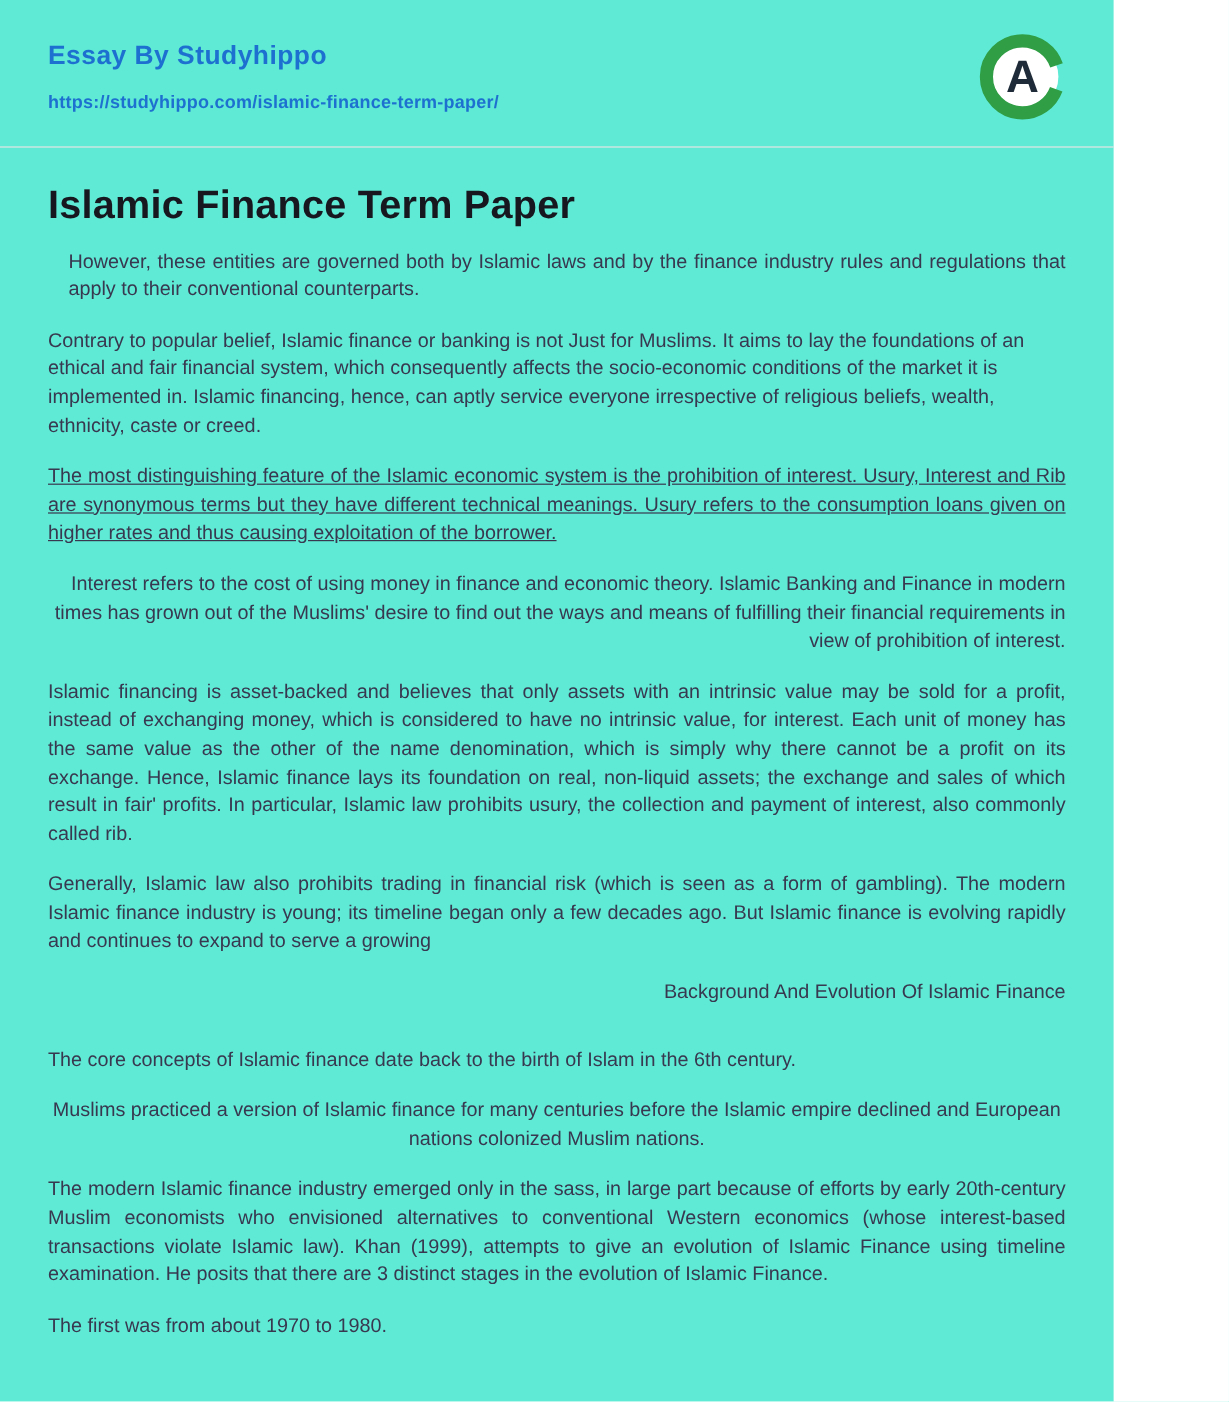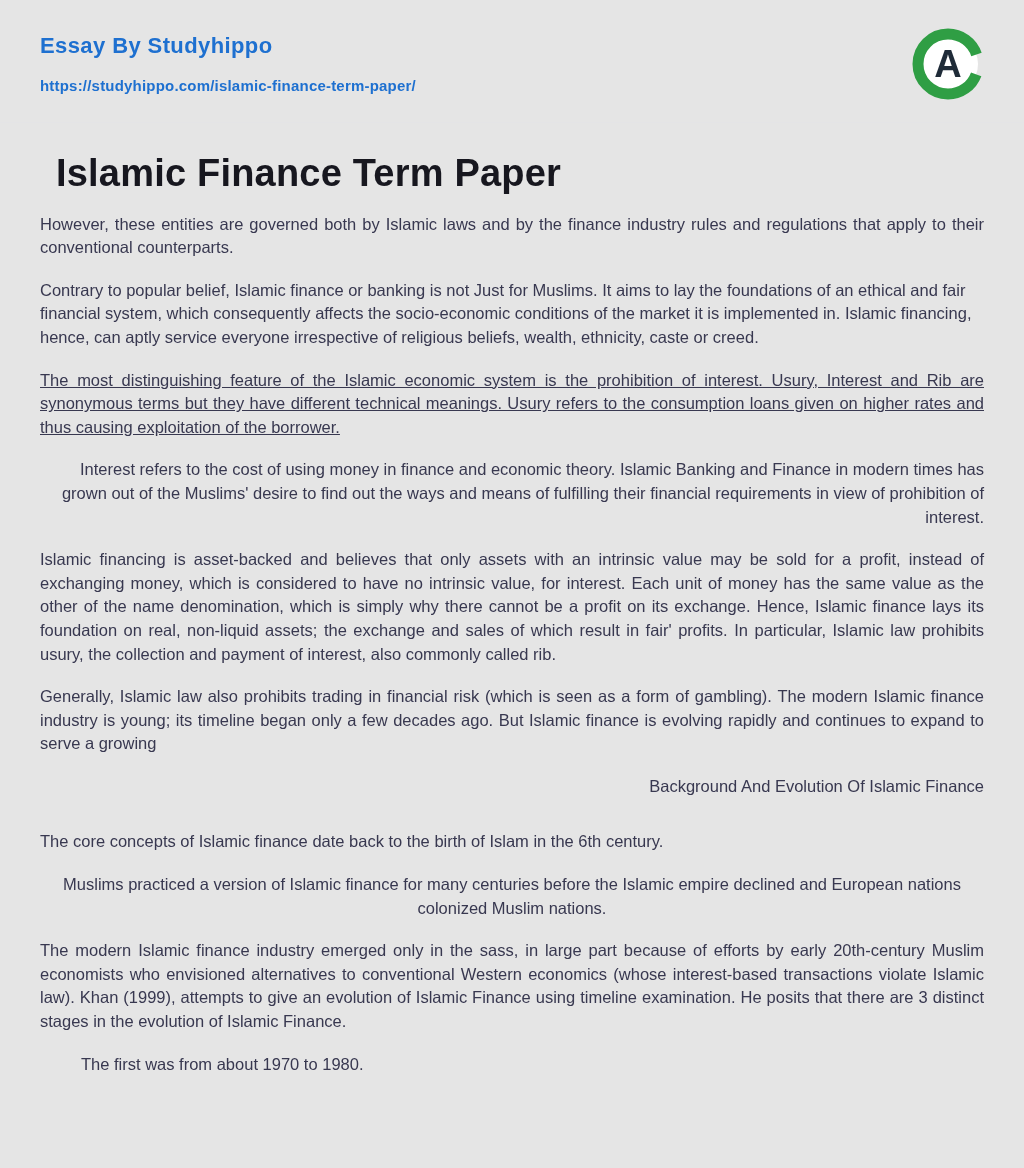--- a/index.html
+++ b/index.html
@@ -11,21 +11,21 @@
     --logo-letter-color:#1f2b38;
   }
   *{box-sizing:border-box;}
   html,body{margin:0;padding:0;background:#ffffff;}
   body{
     width:1024px;
     min-height:1168px;
     font-family:"Liberation Sans", sans-serif;
     color:var(--body-text);
   }
-  .page{width:1024px;min-height:1168px;background:#e5e5e5;}
+  .page{width:928px;min-height:1168px;background:#5eead4;}
   .header{
     display:flex;
     justify-content:space-between;
     align-items:center;
     padding:28px 40px 22px 40px;
   }
   .site-title{
     color:var(--accent-blue);
     font-size:22px;
     font-weight:bold;
@@ -37,25 +37,25 @@
     font-size:15px;
     text-decoration:none;
     letter-spacing:0.2px;
     display:inline-block;
     font-weight:bold;
   }
   .logo{width:72px;height:72px;flex:0 0 auto;cursor:pointer;}
   .divider{border-top:1px solid var(--divider);width:100%;}
   .content{padding:16px 40px 40px 40px;}
   .title{
-    font-size:38px;
+    font-size:33px;
     line-height:1.2;
     color:var(--title-text);
     font-weight:bold;
-    margin:12px 0 16px 16px;
+    margin:12px 0 16px 0;
     letter-spacing:0.2px;
   }
   .para{
     font-size:16.5px;
     line-height:1.43;
     margin:0 0 19px 0;
     color:var(--body-text);
   }
   .para:last-child{margin-bottom:0;}
 </style>
@@ -75,27 +75,27 @@
         <text x="36" y="49" text-anchor="middle" font-size="38" font-weight="bold" font-family="Liberation Sans, sans-serif" fill="#1f2b38">A</text>
       </svg>
     </div>
   </header>
 
   <div class="divider"></div>
 
   <main class="content">
     <h1 class="title">Islamic Finance Term Paper</h1>
     <div id="paragraphs">
-        <p class="para" style="text-align: justify;">However, these entities are governed both by Islamic laws and by the finance industry rules and regulations that apply to their conventional counterparts.</p>
+        <p class="para" style="text-align: justify; margin-left: 17px;">However, these entities are governed both by Islamic laws and by the finance industry rules and regulations that apply to their conventional counterparts.</p>
         <p class="para" style="text-align: left;">Contrary to popular belief, Islamic finance or banking is not Just for Muslims. It aims to lay the foundations of an ethical and fair financial system, which consequently affects the socio-economic conditions of the market it is implemented in. Islamic financing, hence, can aptly service everyone irrespective of religious beliefs, wealth, ethnicity, caste or creed.</p>
         <p class="para" style="text-align: justify; text-decoration: underline;">The most distinguishing feature of the Islamic economic system is the prohibition of interest. Usury, Interest and Rib are synonymous terms but they have different technical meanings. Usury refers to the consumption loans given on higher rates and thus causing exploitation of the borrower.</p>
         <p class="para" style="text-align: right;">Interest refers to the cost of using money in finance and economic theory. Islamic Banking and Finance in modern times has grown out of the Muslims' desire to find out the ways and means of fulfilling their financial requirements in view of prohibition of interest.</p>
         <p class="para" style="text-align: justify;">Islamic financing is asset-backed and believes that only assets with an intrinsic value may be sold for a profit, instead of exchanging money, which is considered to have no intrinsic value, for interest. Each unit of money has the same value as the other of the name denomination, which is simply why there cannot be a profit on its exchange. Hence, Islamic finance lays its foundation on real, non-liquid assets; the exchange and sales of which result in fair' profits. In particular, Islamic law prohibits usury, the collection and payment of interest, also commonly called rib.</p>
         <p class="para" style="text-align: justify;">Generally, Islamic law also prohibits trading in financial risk (which is seen as a form of gambling). The modern Islamic finance industry is young; its timeline began only a few decades ago. But Islamic finance is evolving rapidly and continues to expand to serve a growing</p>
         <p class="para" style="text-align: right;">Background And Evolution Of Islamic Finance</p>
         <p class="para" style="text-align: left; margin-top: 32px;">The core concepts of Islamic finance date back to the birth of Islam in the 6th century.</p>
         <p class="para" style="text-align: center;">Muslims practiced a version of Islamic finance for many centuries before the Islamic empire declined and European nations colonized Muslim nations.</p>
         <p class="para" style="text-align: justify;">The modern Islamic finance industry emerged only in the sass, in large part because of efforts by early 20th-century Muslim economists who envisioned alternatives to conventional Western economics (whose interest-based transactions violate Islamic law). Khan (1999), attempts to give an evolution of Islamic Finance using timeline examination. He posits that there are 3 distinct stages in the evolution of Islamic Finance.</p>
-        <p class="para" style="text-align: left; margin-left: 41px;">The first was from about 1970 to 1980.</p>
+        <p class="para" style="text-align: left;">The first was from about 1970 to 1980.</p>
       </div>
   </main>
 
 </div>
 
 </body></html>

